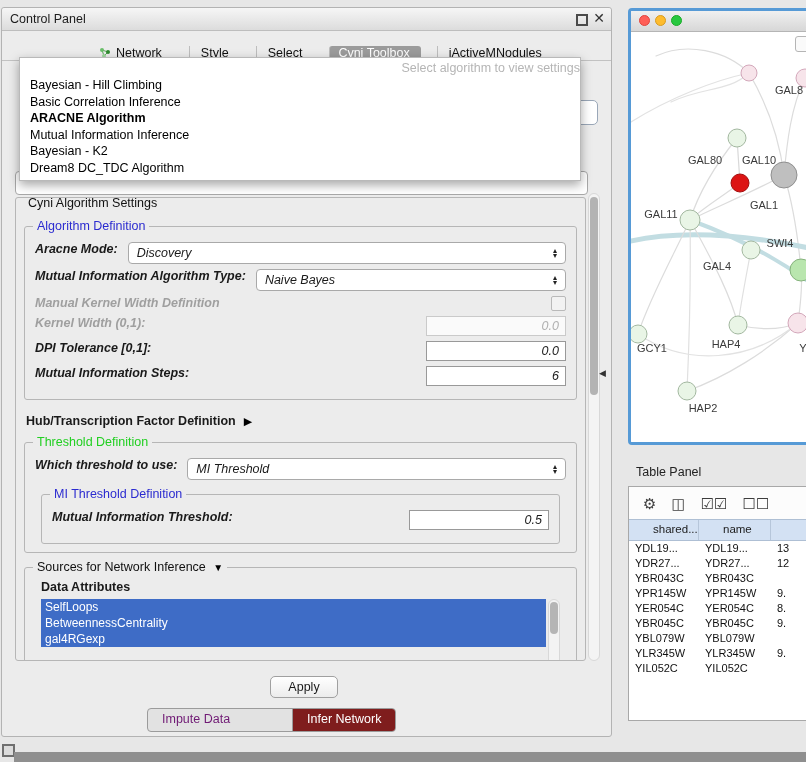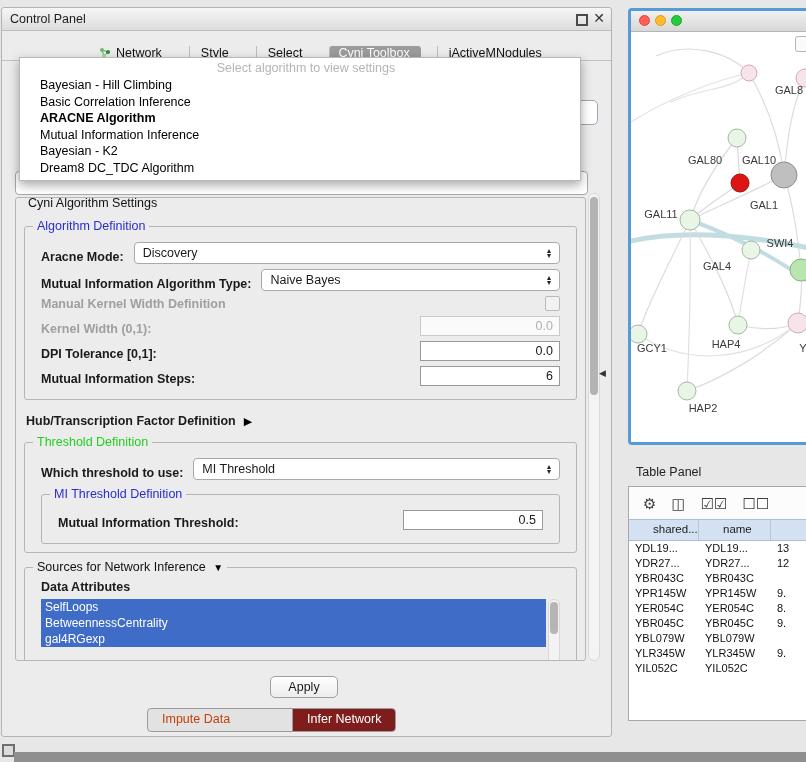--- a/index.html
+++ b/index.html
@@ -24,34 +24,34 @@
 
   
   #combo-fragment{position:absolute;left:560px;top:92px;width:34px;height:23px;background:#fff;
       border:1px solid #9aa7b8;border-radius:5px;z-index:2;}
   #algo-select-sliver{position:absolute;left:13px;top:163px;width:571px;height:22px;background:#fff;
       border:1px solid #a8a8a8;border-radius:4px;z-index:1;}
 
   
   #algo-popup{position:absolute;left:17px;top:49px;width:560px;background:#fff;border:1px solid #b9b9b9;
       box-shadow:0 4px 10px rgba(0,0,0,.35);z-index:20;padding:2px 0 4px;}
-  .dd-placeholder{text-align:center;color:#b5b5b5;font-size:12.5px;line-height:17px;padding-left:12px;}
-  .dd-item{padding:0 20px;font-size:12.5px;line-height:16.5px;color:#000;}
+  .dd-placeholder{text-align:right;color:#b5b5b5;font-size:12.5px;line-height:17px;padding-left:12px;}
+  .dd-item{padding:0 10px;font-size:12.5px;line-height:16.5px;color:#000;}
   .dd-item.selected{font-weight:bold;}
 
   
   #settings-wrap{position:absolute;left:7px;top:183px;width:579px;height:472px;overflow:hidden;}
   #settings-group{position:absolute;left:6px;top:6px;width:571px;height:464px;border:1px solid #b6b6b6;
       border-radius:3px;box-sizing:border-box;padding:14px 0 0 0;overflow:hidden;}
   .group{position:relative;border:1px solid #b6b6b6;border-radius:3px;margin:14px 8px 0;padding:10px 8px 8px;}
   .gtitle{position:absolute;top:-8px;left:8px;background:#ececec;padding:0 4px;font-size:12.5px;color:#111;white-space:nowrap;}
   .gtitle.blue{color:#2b2bd0;}
   .gtitle.green{color:#21cf21;}
   #settings-group > .gtitle{top:-2px;}
-  .row{display:flex;align-items:flex-end;margin:5px 8px;}
+  .row{display:flex;align-items:flex-start;margin:5px 2px;font-style:italic;}
   .lbl{font-weight:bold;font-size:12.5px;color:#1a1a1a;white-space:nowrap;}
   .lbl.disabled{color:#9f9f9f;}
   .spacer{flex:1;}
   .combo{flex:1;margin-left:10px;height:22px;background:#fff;border:1px solid #a9a9a9;border-radius:4px;
       display:flex;align-items:center;box-sizing:border-box;padding-left:8px;}
   .combo .cval{flex:1;font-size:12.5px;}
   .arrows{width:14px;display:flex;flex-direction:column;align-items:center;line-height:5px;font-size:8px;color:#222;margin-right:3px;}
   .field{width:140px;height:20px;border:1px solid #999;background:#fff;box-sizing:border-box;display:flex;
       align-items:center;justify-content:flex-end;padding-right:6px;font-size:12.5px;}
   .field.disabled{border-color:#cacaca;color:#b0b0b0;background:#fafafa;}
@@ -68,21 +68,21 @@
   #settings-scrollbar{position:absolute;left:586px;top:185px;width:12px;height:468px;background:#f4f4f4;
       border:1px solid #d8d8d8;border-radius:6px;box-sizing:border-box;}
   #settings-thumb{position:absolute;left:1px;top:3px;width:8px;height:198px;background:#b3b3b3;border-radius:4px;}
   #collapse-arrow{position:absolute;left:597px;top:360px;font-size:9px;color:#333;}
 
   #apply-btn{position:absolute;left:268px;top:668px;width:68px;height:22px;background:linear-gradient(#ffffff,#ececec);
       border:1px solid #a0a0a0;border-radius:5px;text-align:center;line-height:20px;font-size:12.5px;box-sizing:border-box;}
 
   #bottom-tabs{position:absolute;left:145px;top:700px;height:22px;display:flex;border:1px solid #9b9b9b;
       border-radius:4px;overflow:hidden;background:#e2e2e2;}
-  .btab{padding:0 14px;line-height:21px;font-size:12.5px;border-left:1px solid #9b9b9b;color:#c2410c;}
+  .btab{padding:0 14px;line-height:21px;font-size:12.5px;border-left:1px solid #9b9b9b;color:#701a75;}
   .btab:first-child{border-left:none;}
   .btab.active{background:#7f1d1d;color:#fff;margin-left:48px;}
 
   
   #net-window{position:absolute;left:628px;top:8px;width:210px;height:437px;border:3px solid #569ad6;
       border-radius:4px;background:#fff;box-sizing:border-box;overflow:hidden;}
   #net-titlebar{position:relative;height:20px;background:linear-gradient(#f0f0f0,#d7d7d7);border-bottom:1px solid #b5b5b5;}
   .light{position:absolute;top:4px;width:11px;height:11px;border-radius:50%;box-sizing:border-box;}
   #light-red{left:8px;background:#ff5f57;border:1px solid #e0443e;}
   #light-yellow{left:24px;background:#febc2e;border:1px solid #d89b20;}

